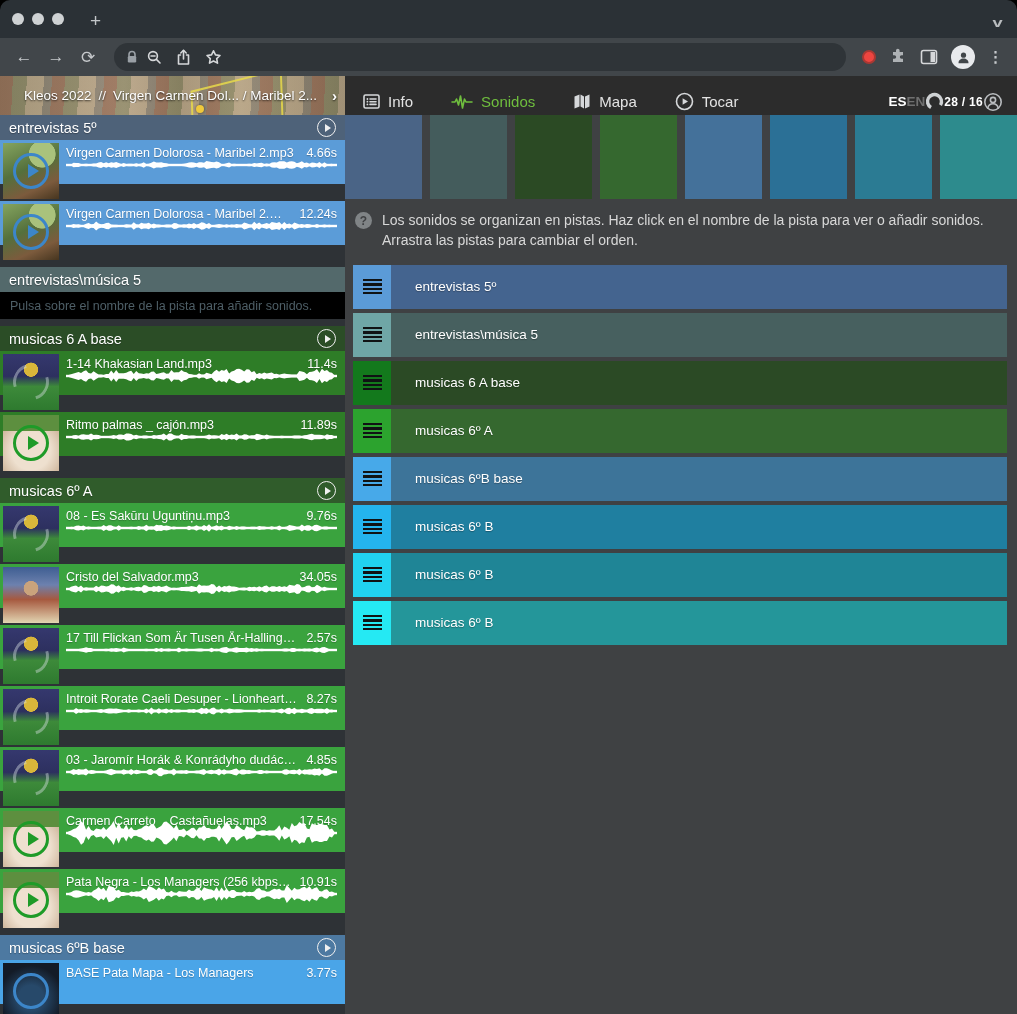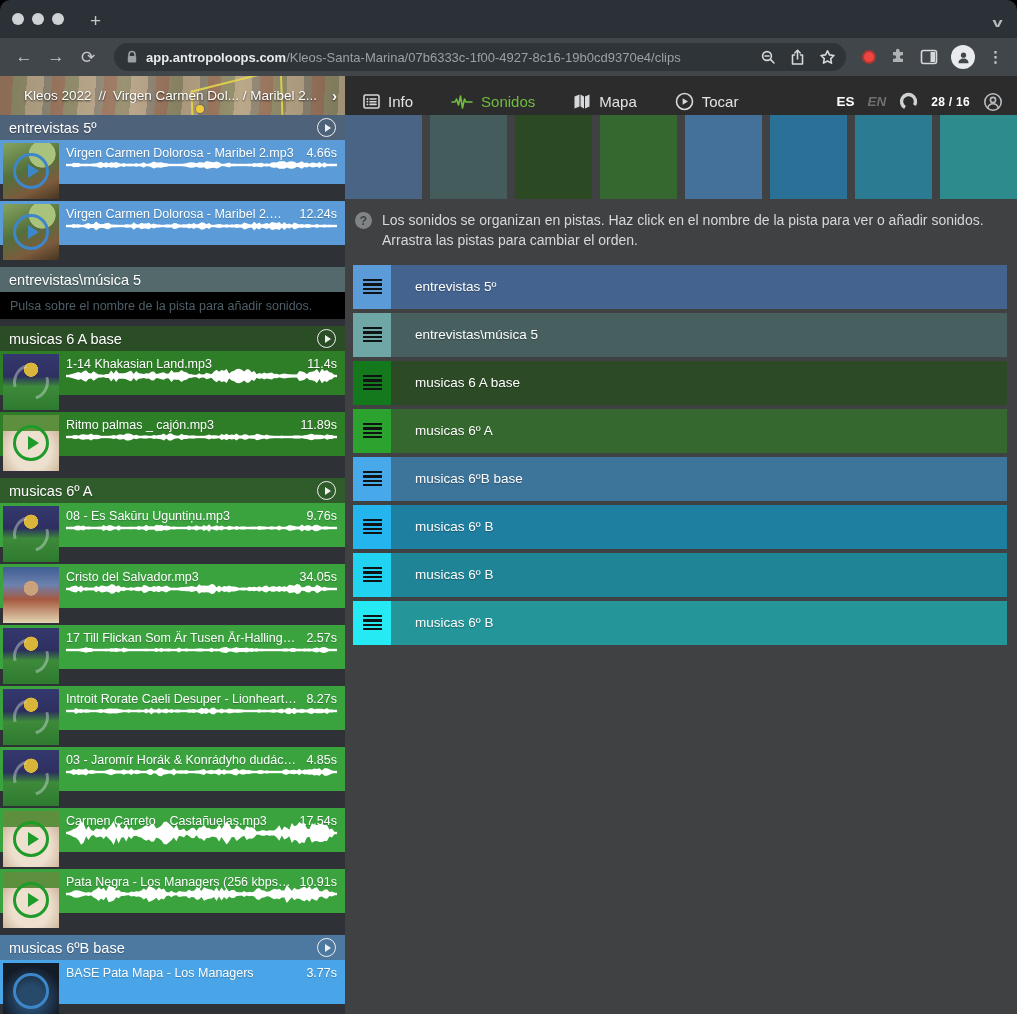--- a/index.html
+++ b/index.html
@@ -38,23 +38,23 @@
   .crumb-pin { position:absolute; left:196px; bottom:2px; width:8px; height:8px; border-radius:50%; background:#f0c93c; box-shadow:0 0 3px rgba(0,0,0,.5); }
   .crumb { position:relative; z-index:2; display:flex; align-items:center; gap:7px; color:#fff; font-size:13.5px; text-shadow:0 1px 2px rgba(0,0,0,.75); white-space:nowrap; width:100%; }
   .crumb .sep { opacity:.95; }
   .crumb .crumb-path { overflow:hidden; text-overflow:ellipsis; flex:1; }
   .crumb-next { font-size:15px; font-weight:700; flex:none; }
 
   .app-nav { flex:1; display:flex; align-items:center; padding:12px 14px 0 18px; gap:0; }
   .nav-item { display:flex; align-items:center; gap:8px; color:#e3e3e3; font-size:15px; margin-right:38px; }
   .nav-item svg { display:block; }
   .nav-item.active { color:#6fbe3e; }
-  .hdr-right { margin-left:auto; display:flex; align-items:center; gap:13px; }
+  .hdr-right { margin-left:auto; display:flex; align-items:center; }
   .lang { font-size:13.5px; font-weight:700; color:#fff; }
-  .lang.dim { color:#6f6f6f;font-style:italic; }
+  .lang.dim { color:#6f6f6f; }
   .counter { color:#fff; font-size:12px; font-weight:700; letter-spacing:.3px; }
 
   
   .main { display:flex; height:937px; background:#3f4143; }
   .sidebar { width:345px; flex:none; background:#2e3236; overflow:hidden; }
 
   .section-header { height:25px; display:flex; align-items:center; padding:0 9px; color:#fff; font-size:14.5px; text-shadow:0 1px 1px rgba(0,0,0,.3); }
   .section-header .section-name { flex:1; white-space:nowrap; overflow:hidden; }
   .play-outline { width:19px; height:19px; border:1.5px solid #f0f0f0; border-radius:50%; flex:none; display:flex; align-items:center; justify-content:center; }
   .play-outline::after { content:""; width:0; height:0; border-left:6px solid #f0f0f0; border-top:4px solid transparent; border-bottom:4px solid transparent; margin-left:2px; }
@@ -111,21 +111,20 @@
 
 <div class="toolbar">
   <span class="nav-btn">←</span>
   <span class="nav-btn">→</span>
   <span class="nav-btn">⟳</span>
   <div class="addr">
     <svg width="12" height="14" viewBox="0 0 12 14">
         <path class="icon-stroke" style="stroke:#9aa0a6" d="M3 6V4.5C3 2.8 4.3 1.5 6 1.5S9 2.8 9 4.5V6"></path>
         <rect x="1.8" y="6" width="8.4" height="6.4" rx="1.2" fill="#9aa0a6"></rect>
       </svg>
-    <span class="addr-text"><span class="host">app.antropoloops.com</span><span>/Kleos-Santa-Marina/07b6333c-1f00-4927-8c16-19b0cd9370e4/clips</span></span>
     <span class="addr-icons">
       <svg width="16" height="16" viewBox="0 0 16 16">
           <circle class="icon-stroke" cx="7" cy="7" r="4.4"></circle>
           <path class="icon-stroke" d="M10.4 10.4 L14 14"></path>
           <path class="icon-stroke" d="M5 7 h4"></path>
         </svg>
       <svg width="15" height="17" viewBox="0 0 15 17">
           <path class="icon-stroke" d="M4.5 6 H2.5 V15 H12.5 V6 H10.5"></path>
           <path class="icon-stroke" d="M7.5 1.5 V10"></path>
           <path class="icon-stroke" d="M4.8 4 L7.5 1.3 L10.2 4"></path>

